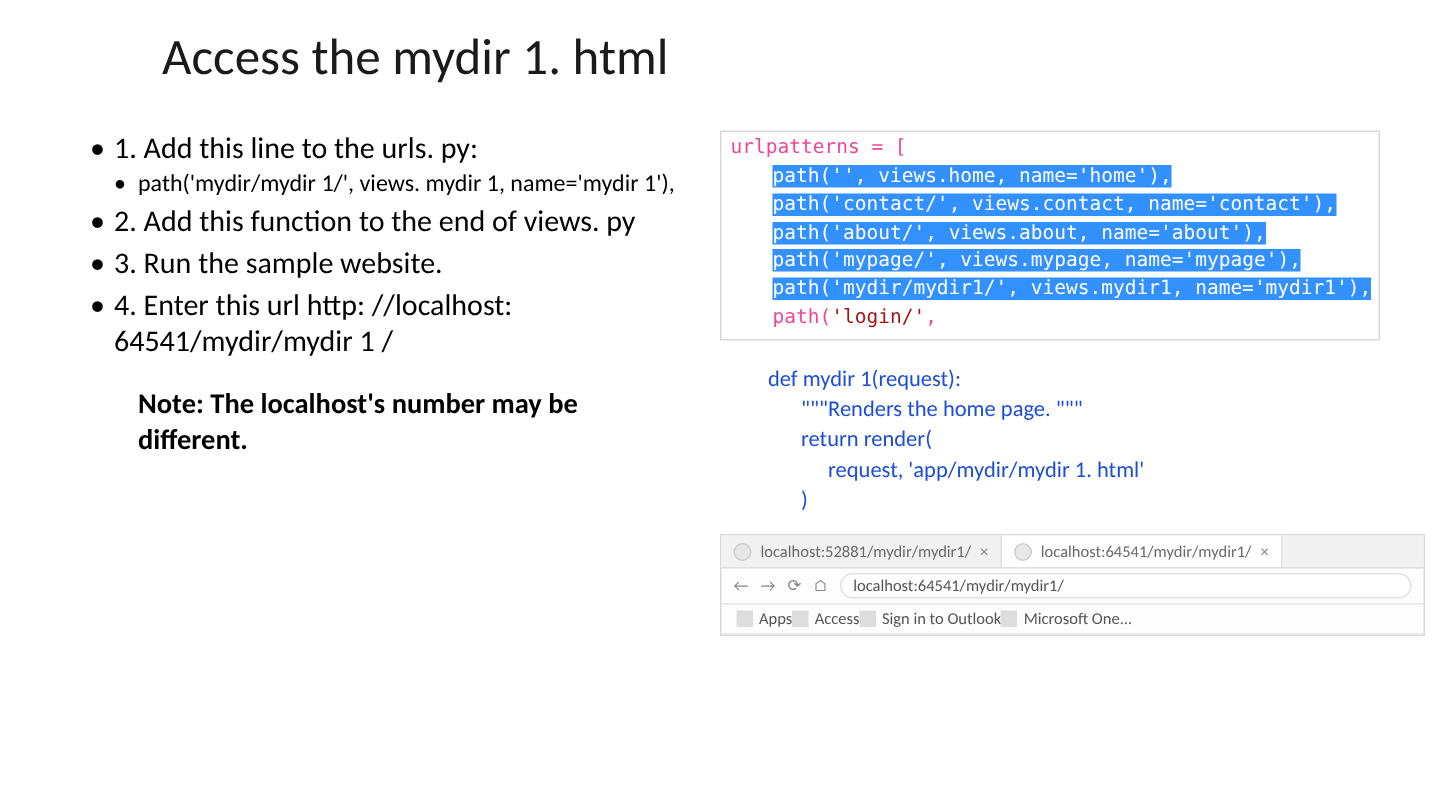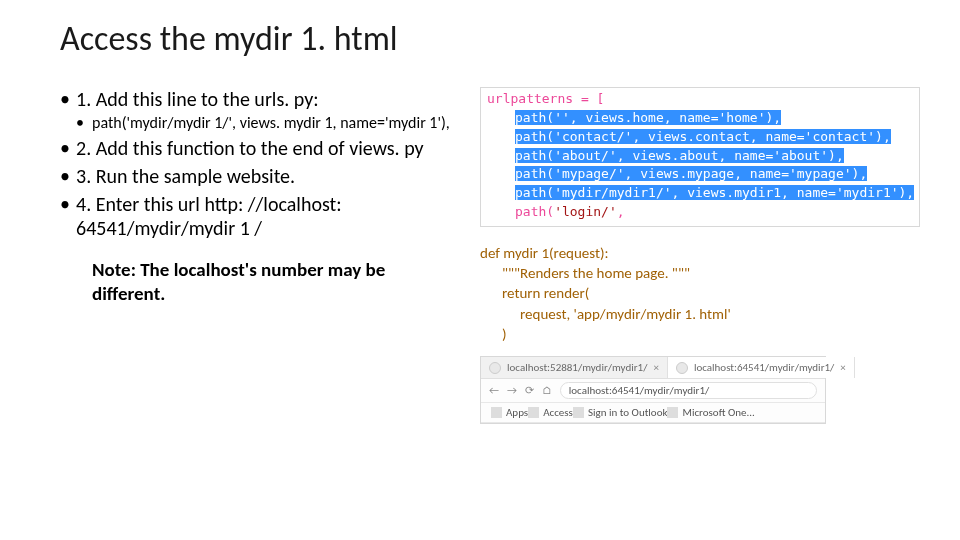--- a/index.html
+++ b/index.html
@@ -15,20 +15,21 @@
   .slide {
     padding: 18px 40px 20px 60px;
     display: flex;
     flex-direction: column;
   }
   .title {
     font-size: 34px;
     font-weight: 400;
     color: #1a1a1a;
     margin-bottom: 28px;
+    margin-left: 48px;
   }
   .body {
     display: flex;
     gap: 20px;
   }
   .left {
     flex: 0 0 400px;
   }
   .right {
     flex: 1;
@@ -85,32 +86,33 @@
   .codeblock .sel .str { color: #fff; }
   .indent { display:inline-block; width: 28px; }
   .str { color: #a31515; }
   .plain { color: #ec4899; }
   
   .fnblock {
     font-family: Calibri, "Segoe UI", sans-serif;
     font-size: 15px;
     line-height: 1.35;
     margin-bottom: 12px;
-    color: #a16207;
+    color: #1d4ed8;
+    margin-left: 32px;
   }
   .fnblock .l0 { padding-left: 0; }
   .fnblock .l1 { padding-left: 22px; }
   .fnblock .l2 { padding-left: 40px; }
   
   .browser {
     border: 1px solid #d8d8d8;
     font-size: 11px;
     color: #6a6a6a;
     background: #fdfdfd;
-    width: 346px;
+    width: 470px;
   }
   .tabstrip {
     display: flex;
     align-items: center;
     background: #f1f1f1;
     border-bottom: 1px solid #e0e0e0;
   }
   .tab {
     display: flex;
     align-items: center;

